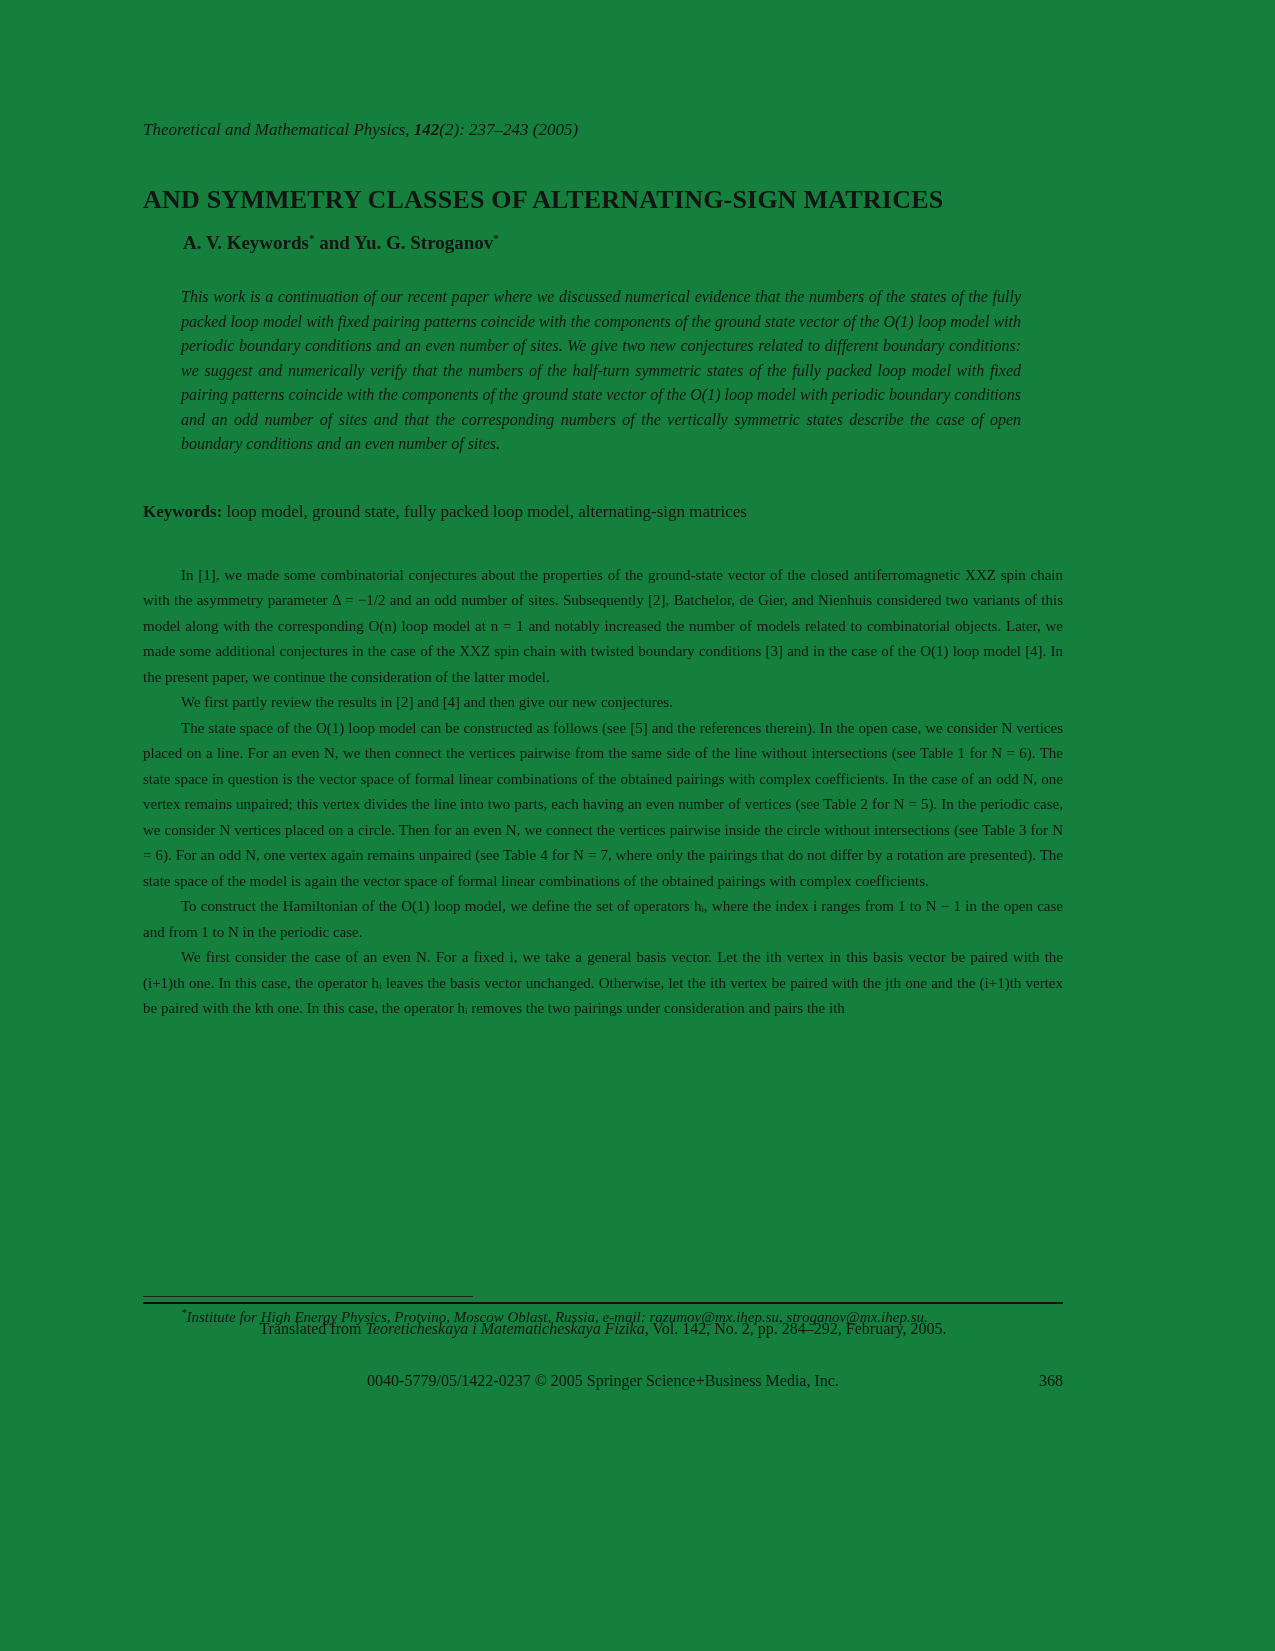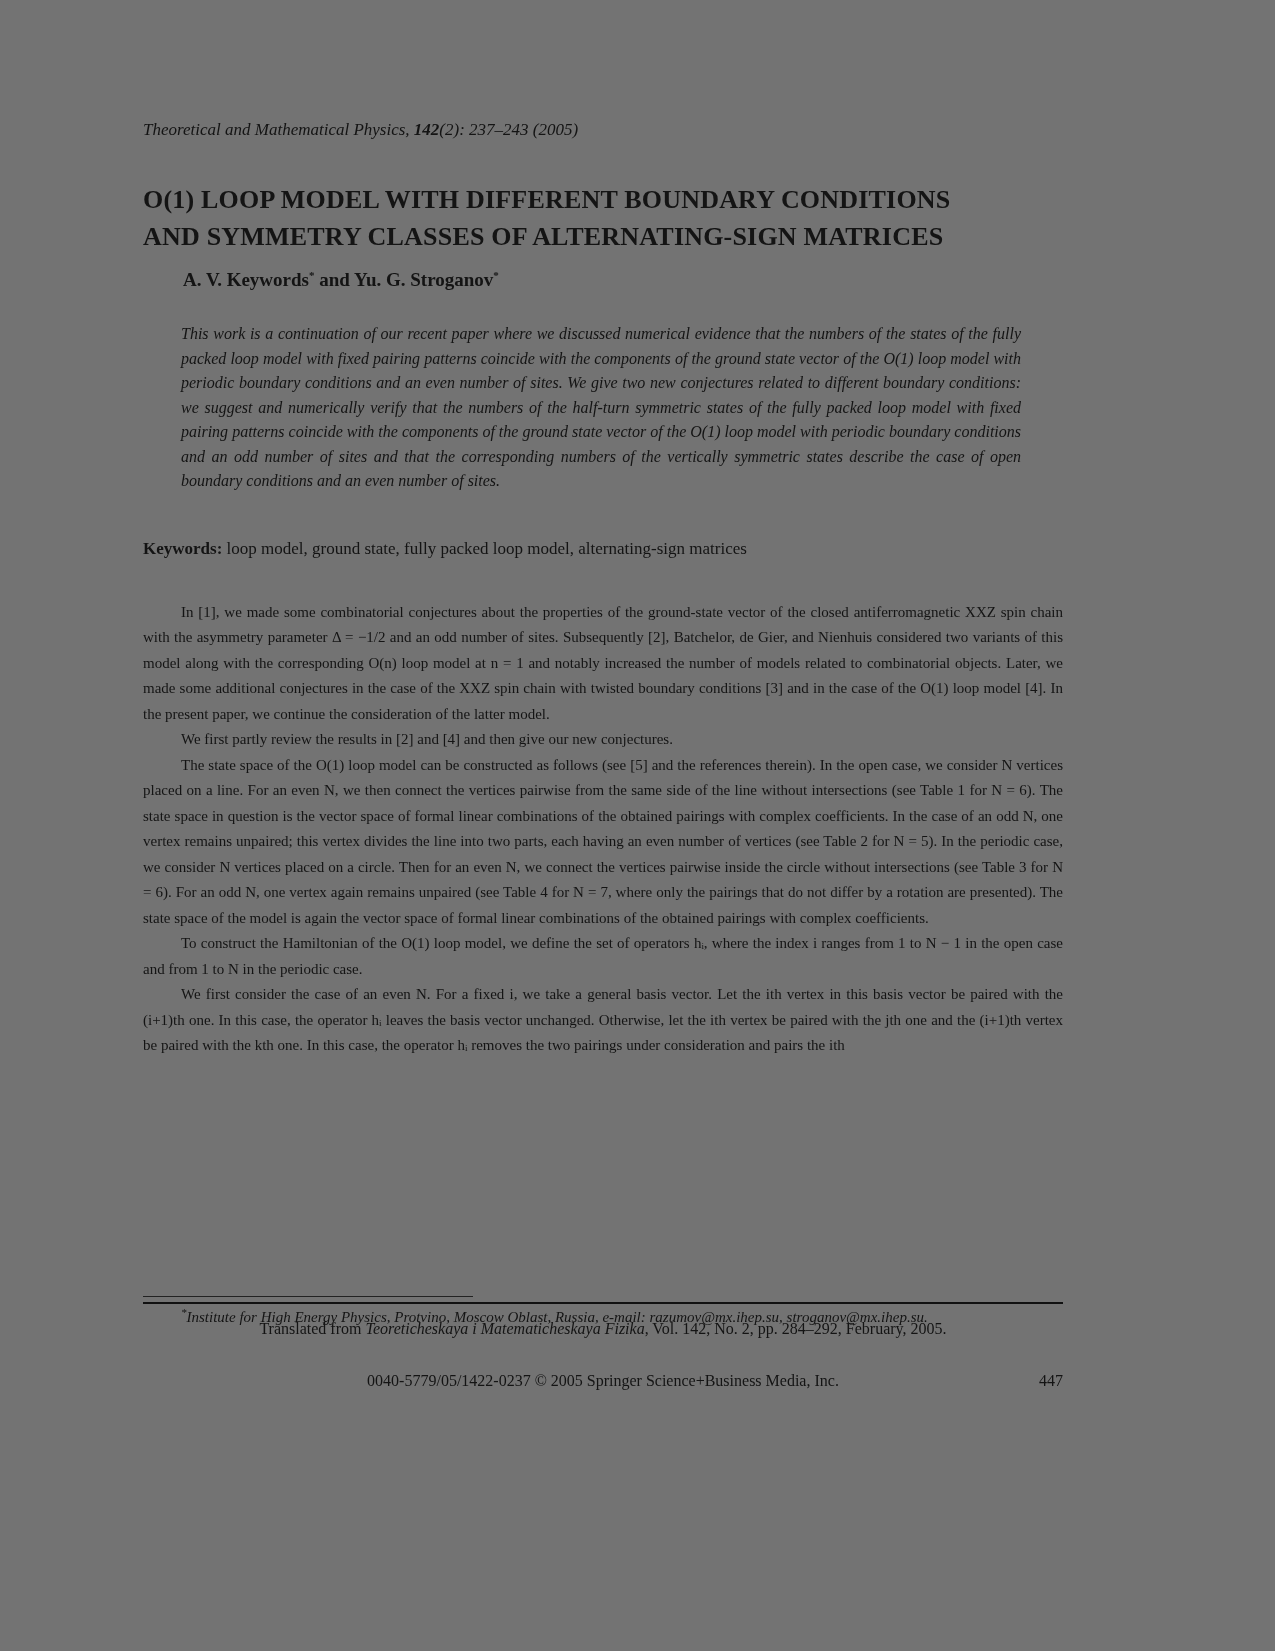--- a/index.html
+++ b/index.html
@@ -1,21 +1,21 @@
 <!DOCTYPE html>
 <html><head>
 <meta charset="utf-8">
 <style>
   * { margin: 0; padding: 0; box-sizing: border-box; }
   html, body { background: #ffffff; }
   .page {
     position: relative;
     width: 1275px;
     height: 1651px;
-    background: #737373;
+    background: #15803d;
     color: #141414;
     font-family: "Liberation Serif", "DejaVu Serif", serif;
     overflow: hidden;
   }
   .content {
     position: absolute;
     left: 143px;
     top: 0;
     width: 920px;
     padding-top: 119px;
@@ -117,21 +117,20 @@
 </head>
 <body>
 
 <div class="page">
 
   <div class="content">
 
     <p class="journal-line"><span class="jname">Theoretical and Mathematical Physics, </span><span class="jvol">142</span><span class="jissue">(2): 237–243 (2005)</span></p>
 
     <h1 class="title">
-      <span class="tline">O(1) LOOP MODEL WITH DIFFERENT BOUNDARY CONDITIONS</span>
       <span class="tline">AND SYMMETRY CLASSES OF ALTERNATING-SIGN MATRICES</span>
     </h1>
 
     <p class="authors"><span>A. V. Keywords</span><sup>*</sup><span> and </span><span>Yu. G. Stroganov</span><sup>*</sup></p>
 
     <p class="abstract">This work is a continuation of our recent paper where we discussed numerical evidence that the numbers of the states of the fully packed loop model with fixed pairing patterns coincide with the components of the ground state vector of the O(1) loop model with periodic boundary conditions and an even number of sites. We give two new conjectures related to different boundary conditions: we suggest and numerically verify that the numbers of the half-turn symmetric states of the fully packed loop model with fixed pairing patterns coincide with the components of the ground state vector of the O(1) loop model with periodic boundary conditions and an odd number of sites and that the corresponding numbers of the vertically symmetric states describe the case of open boundary conditions and an even number of sites.</p>
 
     <p class="keywords"><span class="kw-label">Keywords:</span><span> loop model, ground state, fully packed loop model, alternating-sign matrices</span></p>
 
     <div class="body-text">
@@ -147,17 +146,17 @@
   <div class="footnote-block">
     <div class="footnote-rule"></div>
     <p class="footnote"><sup>*</sup><span>Institute for High Energy Physics, Protvino, Moscow Oblast, Russia, e-mail: razumov@mx.ihep.su, stroganov@mx.ihep.su.</span></p>
   </div>
 
   <div class="bottom-block">
     <div class="footer-rule"></div>
     <p class="translated"><span>Translated from </span><span class="it">Teoreticheskaya i Matematicheskaya Fizika</span><span>, Vol. 142, No. 2, pp. 284–292, February, 2005.</span></p>
     <div class="footer-line">
       <span class="issn">0040-5779/05/1422-0237 © 2005 Springer Science+Business Media, Inc.</span>
-      <span class="pagenum">447</span>
+      <span class="pagenum">368</span>
     </div>
   </div>
 
 </div>
 
 </body></html>

